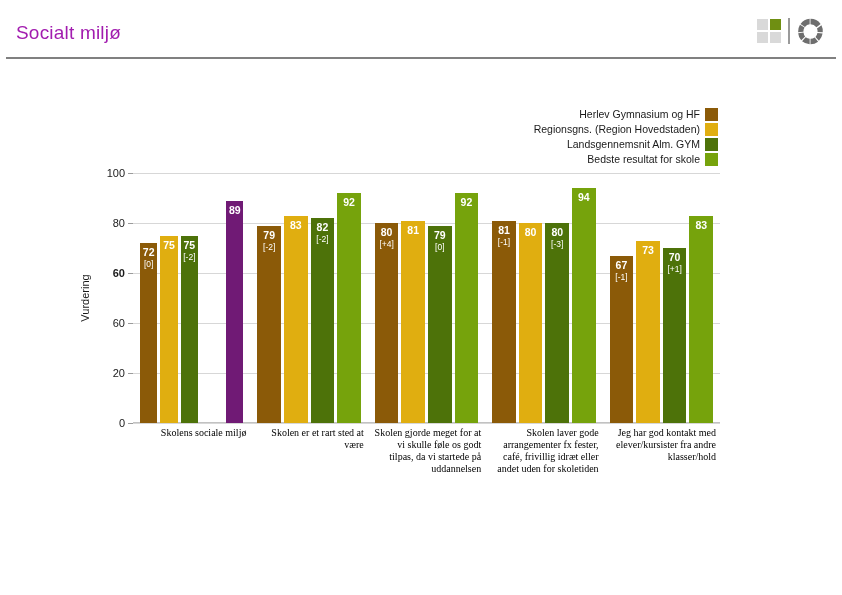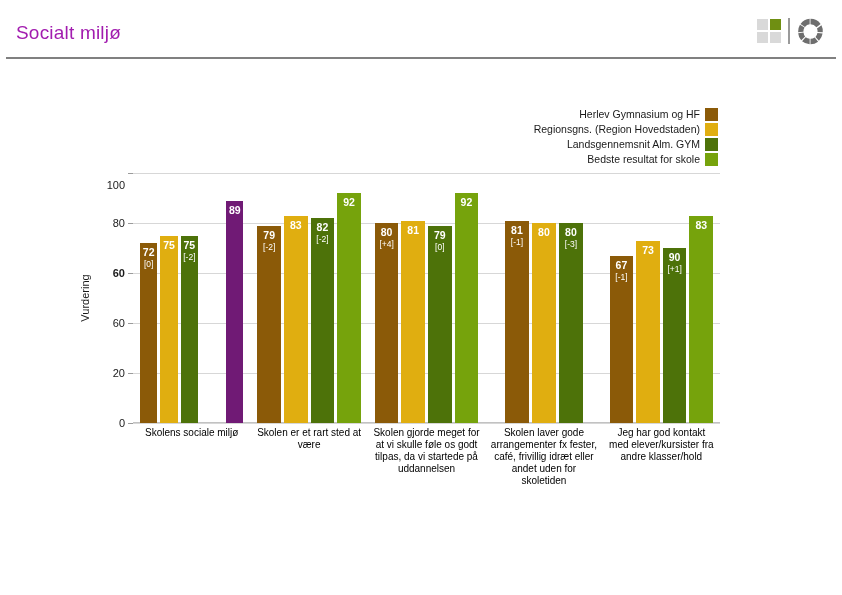--- a/index.html
+++ b/index.html
@@ -196,26 +196,27 @@
   
   .cats {
     position: absolute;
     left: 133px;
     top: 369px;
     width: 587px;
     display: flex;
   }
   .cat {
     flex: 1 1 0;
-    text-align: center;
+    text-align: right;
     font-size: 10px;
     color: #000000;
     line-height: 12px;
     padding: 0 4px;
     box-sizing: border-box;
+    font-family: Liberation Serif, serif;
   }
 </style>
 </head>
 <body>
 
 <div class="slide-header">
   <div class="slide-title">Socialt miljø</div>
 
   <div class="logo">
     <div class="logo-grid">
@@ -275,21 +276,21 @@
         <div class="ytick-mark" style="top: 60%;"></div>
         <div class="ytick-label" style="top: 60%;">60</div>
         <div class="gridline" style="top: 40%;"></div>
         <div class="ytick-mark" style="top: 40%;"></div>
         <div class="ytick-label" style="top: 40%; font-weight: bold;">60</div>
         <div class="gridline" style="top: 20%;"></div>
         <div class="ytick-mark" style="top: 20%;"></div>
         <div class="ytick-label" style="top: 20%;">80</div>
         <div class="gridline" style="top: 0%;"></div>
         <div class="ytick-mark" style="top: 0%;"></div>
-        <div class="ytick-label" style="top: 0%; margin-top: 12px;">100</div>
+        <div class="ytick-label" style="top: 0%;">100</div>
       </div>
     <div class="axis-base"></div>
     <div class="groups" id="groups">
         <div class="group">
           <div class="bar" style="background: rgb(139, 90, 8); height: 72%;">
             <div class="bar-value">72</div>
             <div class="bar-delta">[0]</div>
           </div>
           <div class="bar" style="background: rgb(224, 174, 16); height: 75%;">
             <div class="bar-value">75</div>
@@ -339,31 +340,34 @@
             <div class="bar-value">81</div>
             <div class="bar-delta">[-1]</div>
           </div>
           <div class="bar" style="background: rgb(224, 174, 16); height: 80%;">
             <div class="bar-value">80</div>
           </div>
           <div class="bar" style="background: rgb(77, 114, 9); height: 80%;">
             <div class="bar-value">80</div>
             <div class="bar-delta">[-3]</div>
           </div>
+          <div class="bar" style="background: rgb(118, 163, 12); height: 94%;">
+            <div class="bar-value">94</div>
+          </div>
         </div>
         <div class="group">
           <div class="bar" style="background: rgb(139, 90, 8); height: 67%;">
             <div class="bar-value">67</div>
             <div class="bar-delta">[-1]</div>
           </div>
           <div class="bar" style="background: rgb(224, 174, 16); height: 73%;">
             <div class="bar-value">73</div>
           </div>
           <div class="bar" style="background: rgb(77, 114, 9); height: 70%;">
-            <div class="bar-value">90</div>
+            <div class="bar-value">70</div>
             <div class="bar-delta">[+1]</div>
           </div>
           <div class="bar" style="background: rgb(118, 163, 12); height: 83%;">
             <div class="bar-value">83</div>
           </div>
         </div>
       </div>
   </div>
 
   <div class="cats" id="cats">

